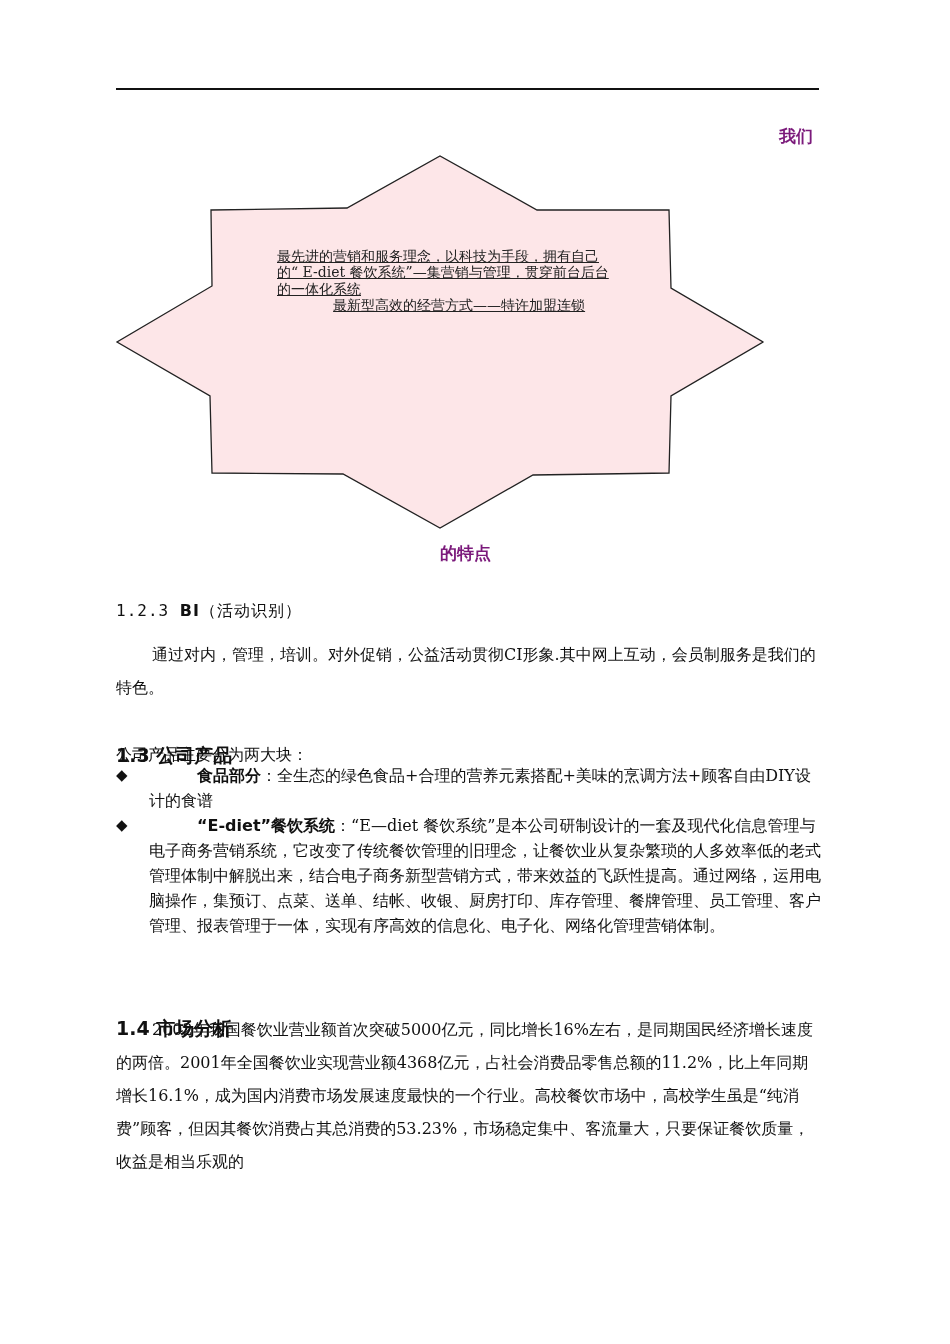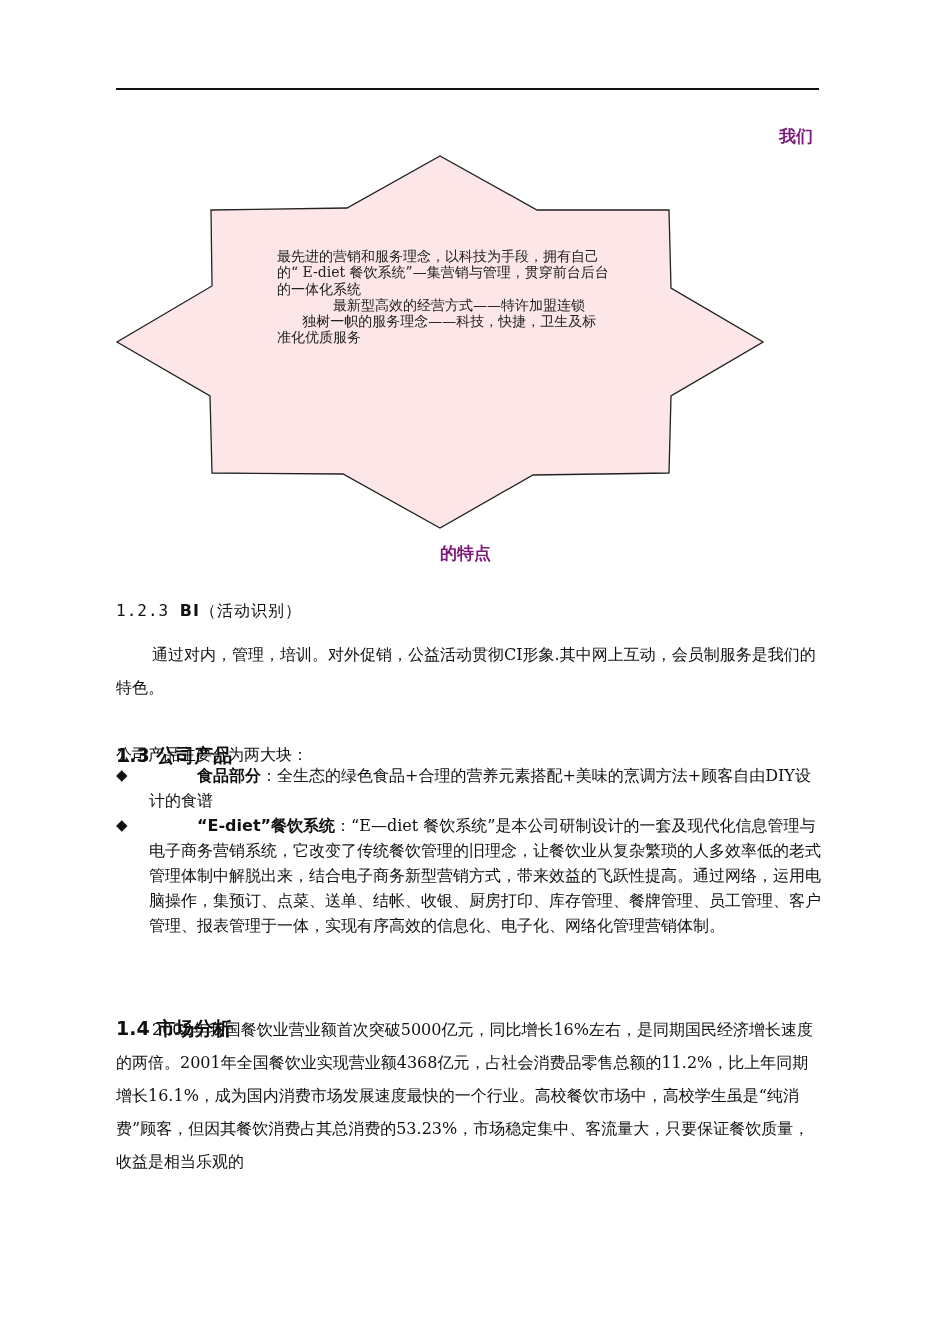--- a/index.html
+++ b/index.html
@@ -7,21 +7,21 @@
          font-family: "DejaVu Serif", "Liberation Serif", serif; color: #111; }
   .rule { position: absolute; left: 116px; top: 88px; width: 703px; height: 0;
           border-top: 2px solid #111; }
   .purple-label { position: absolute; color: #7b1a7b; font-weight: bold;
                   font-family: "DejaVu Sans", sans-serif; font-size: 17px; }
   #label-top { left: 779px; top: 125px; }
   #label-bottom { left: 440px; top: 542px; }
   .star { position: absolute; left: 0; top: 0; width: 950px; height: 600px; }
   .star-text { position: absolute; left: 277px; top: 248px; width: 332px;
                font-size: 14px; line-height: 16.3px; color: #222; }
-  .star-text p { margin: 0; }
+  .star-text p { margin: 0; text-decoration: underline; }
   .indent2 { text-indent: 2.3em; text-align: center; }
   .indent1 { text-indent: 1.8em; }
   .h3 { position: absolute; left: 116px; top: 601px; font-size: 16px;
         font-family: "DejaVu Sans Mono", monospace; letter-spacing: 1px; }
   .h3 b { font-family: "DejaVu Sans", sans-serif; }
   .h2 { position: absolute; left: 116px; font-size: 19px; font-weight: bold;
         font-family: "DejaVu Sans", sans-serif; margin-top: 40px; }
   .para { position: absolute; left: 116px; width: 704px; font-size: 16px;
           line-height: 33px; }
   .para .ti { display: inline-block; width: 36px; }
@@ -38,21 +38,20 @@
 
 <div class="purple-label" id="label-top">我们</div>
 
 <svg class="star" viewBox="0 0 950 600">
   <polygon points="211,210 347,208 440,156 537,210 669,210 671,288 763,342 671,396 669,473 533,475 440,528 343,474 212,473 210,396 117,342 212,286" fill="#fde6e8" stroke="#222222" stroke-width="1.3"></polygon>
 </svg>
 
 <div class="star-text">
   <p>最先进的营销和服务理念，以科技为手段，拥有自己的“ E-diet 餐饮系统”—集营销与管理，贯穿前台后台的一体化系统</p>
   <p class="indent2">最新型高效的经营方式——特许加盟连锁</p>
-  <p class="indent1">独树一帜的服务理念——科技，快捷，卫生及标准化优质服务</p>
 </div>
 
 <div class="purple-label" id="label-bottom">的特点</div>
 
 <div class="h3">
   <span>1.2.3</span>
   <b>BI</b><span>（活动识别）</span>
 </div>
 
 <div class="para" style="top:638px;">

